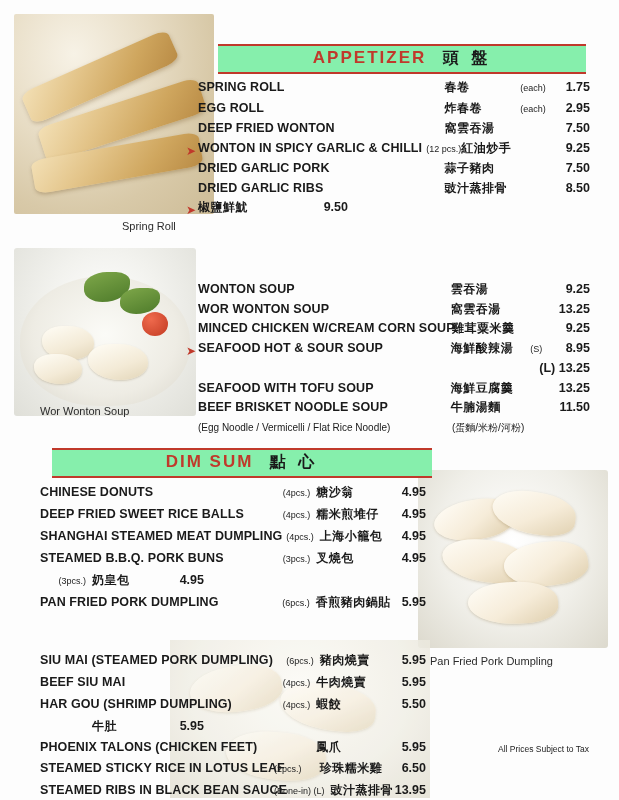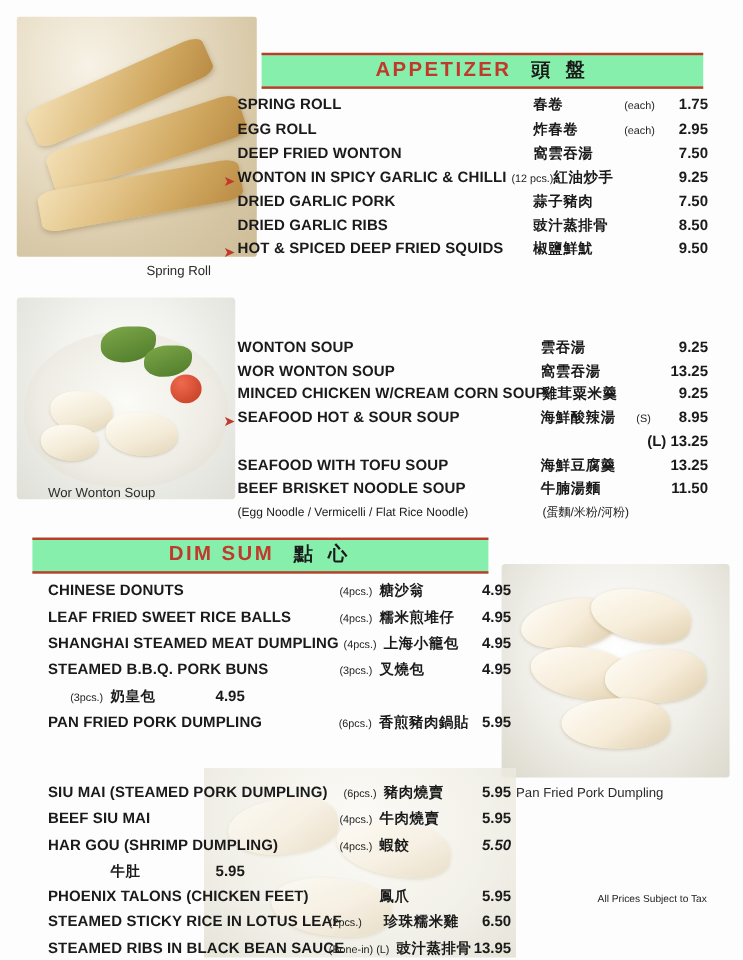--- a/index.html
+++ b/index.html
@@ -255,21 +255,20 @@
 
     <div class="row">
       <span class="name" style="width:254px;display:inline-block;">DRIED GARLIC RIBS</span>
       <span class="zh" style="width:78px;display:inline-block;">豉汁蒸排骨</span>
       <span class="each" style="width:34px;display:inline-block;"></span>
       <span class="price" style="width:38px;display:inline-block;">8.50</span>
     </div>
 
     <div class="row">
       <span class="arrow" style="left:-12px; margin-top:6px;">➤</span>
-      <span class="name" style="width:254px;display:inline-block;">HOT &amp; SPICED DEEP FRIED SQUIDS</span>
       <span class="zh" style="width:78px;display:inline-block;">椒鹽鮮魷</span>
       <span class="each" style="width:34px;display:inline-block;"></span>
       <span class="price" style="width:38px;display:inline-block;">9.50</span>
     </div>
   </div>
 
 
   <div class="items" style="left:198px; top:280px; width:392px;">
 
     <div class="row">
@@ -318,36 +317,36 @@
       <span class="each" style="width:20px;display:inline-block;"></span>
       <span class="price" style="width:40px;display:inline-block;">11.50</span>
     </div>
 
     <div class="row">
       <span class="note" style="width:254px;display:inline-block;">(Egg Noodle / Vermicelli / Flat Rice Noodle)</span>
       <span class="note" style="display:inline-block;">(蛋麵/米粉/河粉)</span>
     </div>
   </div>
 
-  <div class="section-head" style="left:27px; top:448px; width:380px;">
+  <div class="section-head" style="left:52px; top:448px; width:380px;">
     <span class="en">DIM SUM</span>
     <span class="zh">點 心</span>
   </div>
 
   <div class="items" style="left:40px; top:482px; width:386px;">
 
     <div class="row" style="line-height:21px;">
       <span class="name" style="width:230px;display:inline-block;">CHINESE DONUTS</span>
       <span class="qty" style="width:42px;display:inline-block;text-align:right;">(4pcs.)</span>
       <span class="zh" style="width:76px;display:inline-block;padding-left:6px;">糖沙翁</span>
       <span class="price" style="width:36px;display:inline-block;">4.95</span>
     </div>
 
     <div class="row" style="line-height:21px;">
-      <span class="name" style="width:230px;display:inline-block;">LEAF FRIED SWEET RICE BALLS</span>
+      <span class="name" style="width:230px;display:inline-block;">DEEP FRIED SWEET RICE BALLS</span>
       <span class="qty" style="width:42px;display:inline-block;text-align:right;">(4pcs.)</span>
       <span class="zh" style="width:76px;display:inline-block;padding-left:6px;">糯米煎堆仔</span>
       <span class="price" style="width:36px;display:inline-block;">4.95</span>
     </div>
 
     <div class="row" style="line-height:21px;">
       <span class="name" style="width:230px;display:inline-block;">SHANGHAI STEAMED MEAT DUMPLING</span>
       <span class="qty" style="width:42px;display:inline-block;text-align:right;">(4pcs.)</span>
       <span class="zh" style="width:76px;display:inline-block;padding-left:6px;">上海小籠包</span>
       <span class="price" style="width:36px;display:inline-block;">4.95</span>
@@ -384,21 +383,21 @@
       <span class="name" style="width:230px;display:inline-block;">BEEF SIU MAI</span>
       <span class="qty" style="width:42px;display:inline-block;text-align:right;">(4pcs.)</span>
       <span class="zh" style="width:76px;display:inline-block;padding-left:6px;">牛肉燒賣</span>
       <span class="price" style="width:36px;display:inline-block;">5.95</span>
     </div>
 
     <div class="row" style="line-height:21px;">
       <span class="name" style="width:230px;display:inline-block;">HAR GOU (SHRIMP DUMPLING)</span>
       <span class="qty" style="width:42px;display:inline-block;text-align:right;">(4pcs.)</span>
       <span class="zh" style="width:76px;display:inline-block;padding-left:6px;">蝦餃</span>
-      <span class="price" style="width:36px;display:inline-block;font-style:italic;">5.50</span>
+      <span class="price" style="width:36px;display:inline-block;">5.50</span>
     </div>
 
     <div class="row" style="line-height:21px;">
       <span class="qty" style="width:42px;display:inline-block;text-align:right;"></span>
       <span class="zh" style="width:76px;display:inline-block;padding-left:6px;">牛肚</span>
       <span class="price" style="width:36px;display:inline-block;">5.95</span>
     </div>
 
     <div class="row" style="line-height:21px;">
       <span class="name" style="width:230px;display:inline-block;">PHOENIX TALONS (CHICKEN FEET)</span>

